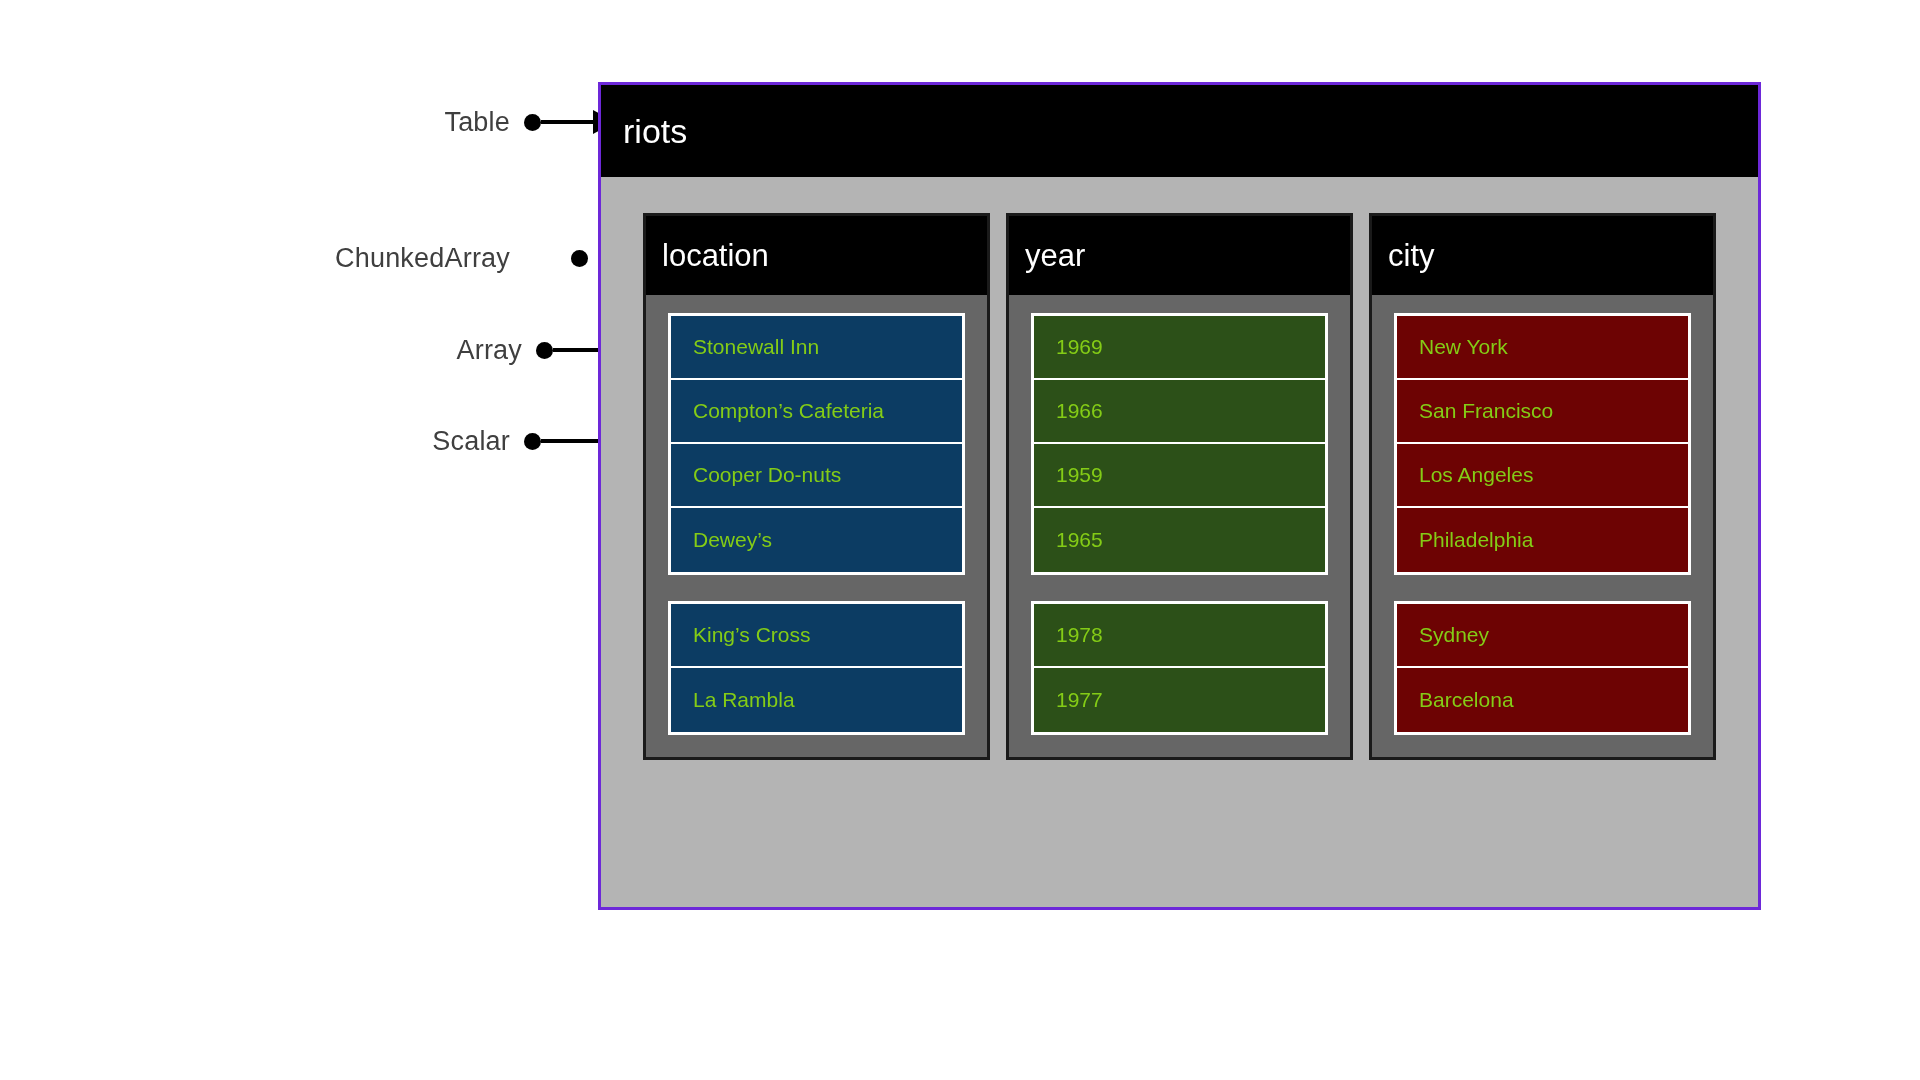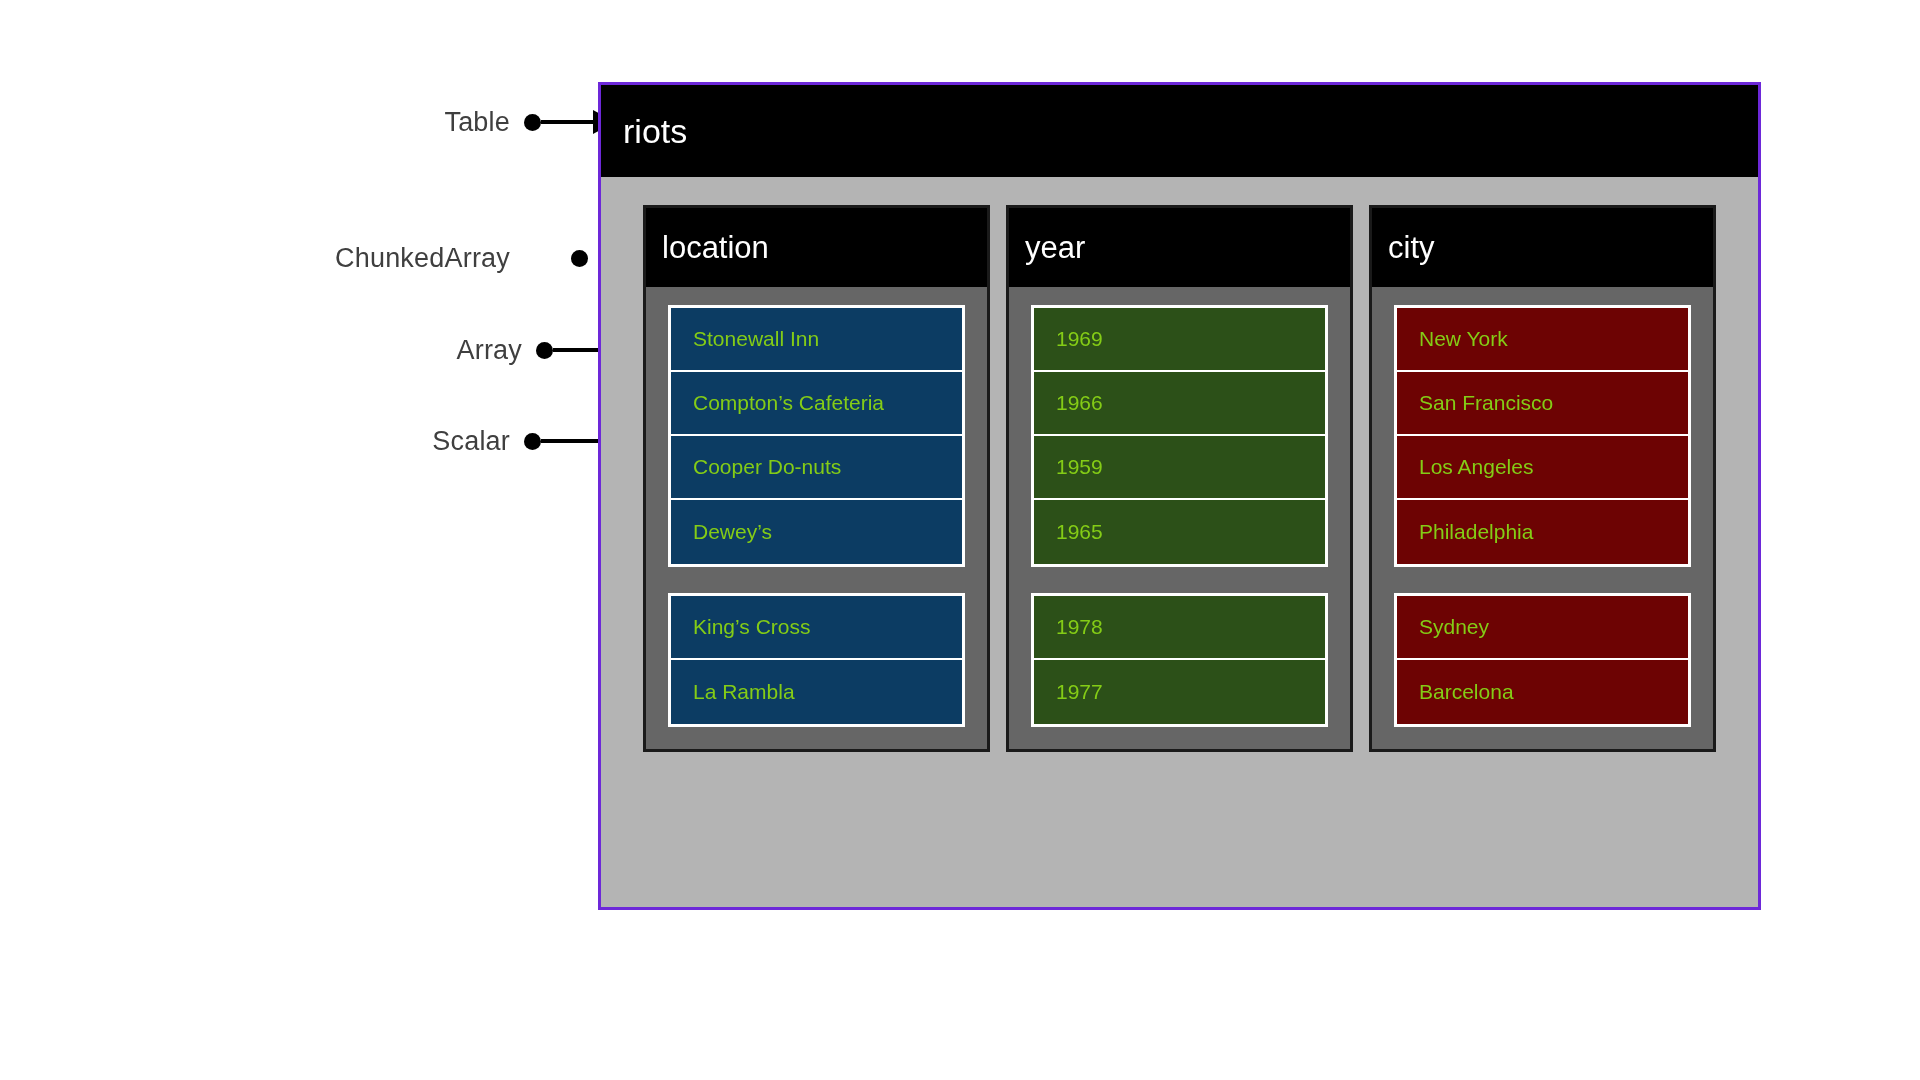--- a/index.html
+++ b/index.html
@@ -82,21 +82,21 @@
   }
   #table-title-bar .title-text {
     color: #ffffff;
     font-size: 34px;
     font-family: "Liberation Sans", sans-serif;
   }
 
   #columns-row {
     display: flex;
     gap: 16px;
-    padding: 28px 42px 0 42px;
+    padding: 36px 42px 0 42px;
     box-sizing: border-box;
   }
 
   .column {
     flex: 1 1 0;
     background: #666666;
     border: 3px solid #1a1a1a;
     box-sizing: border-box;
     display: flex;
     flex-direction: column;

